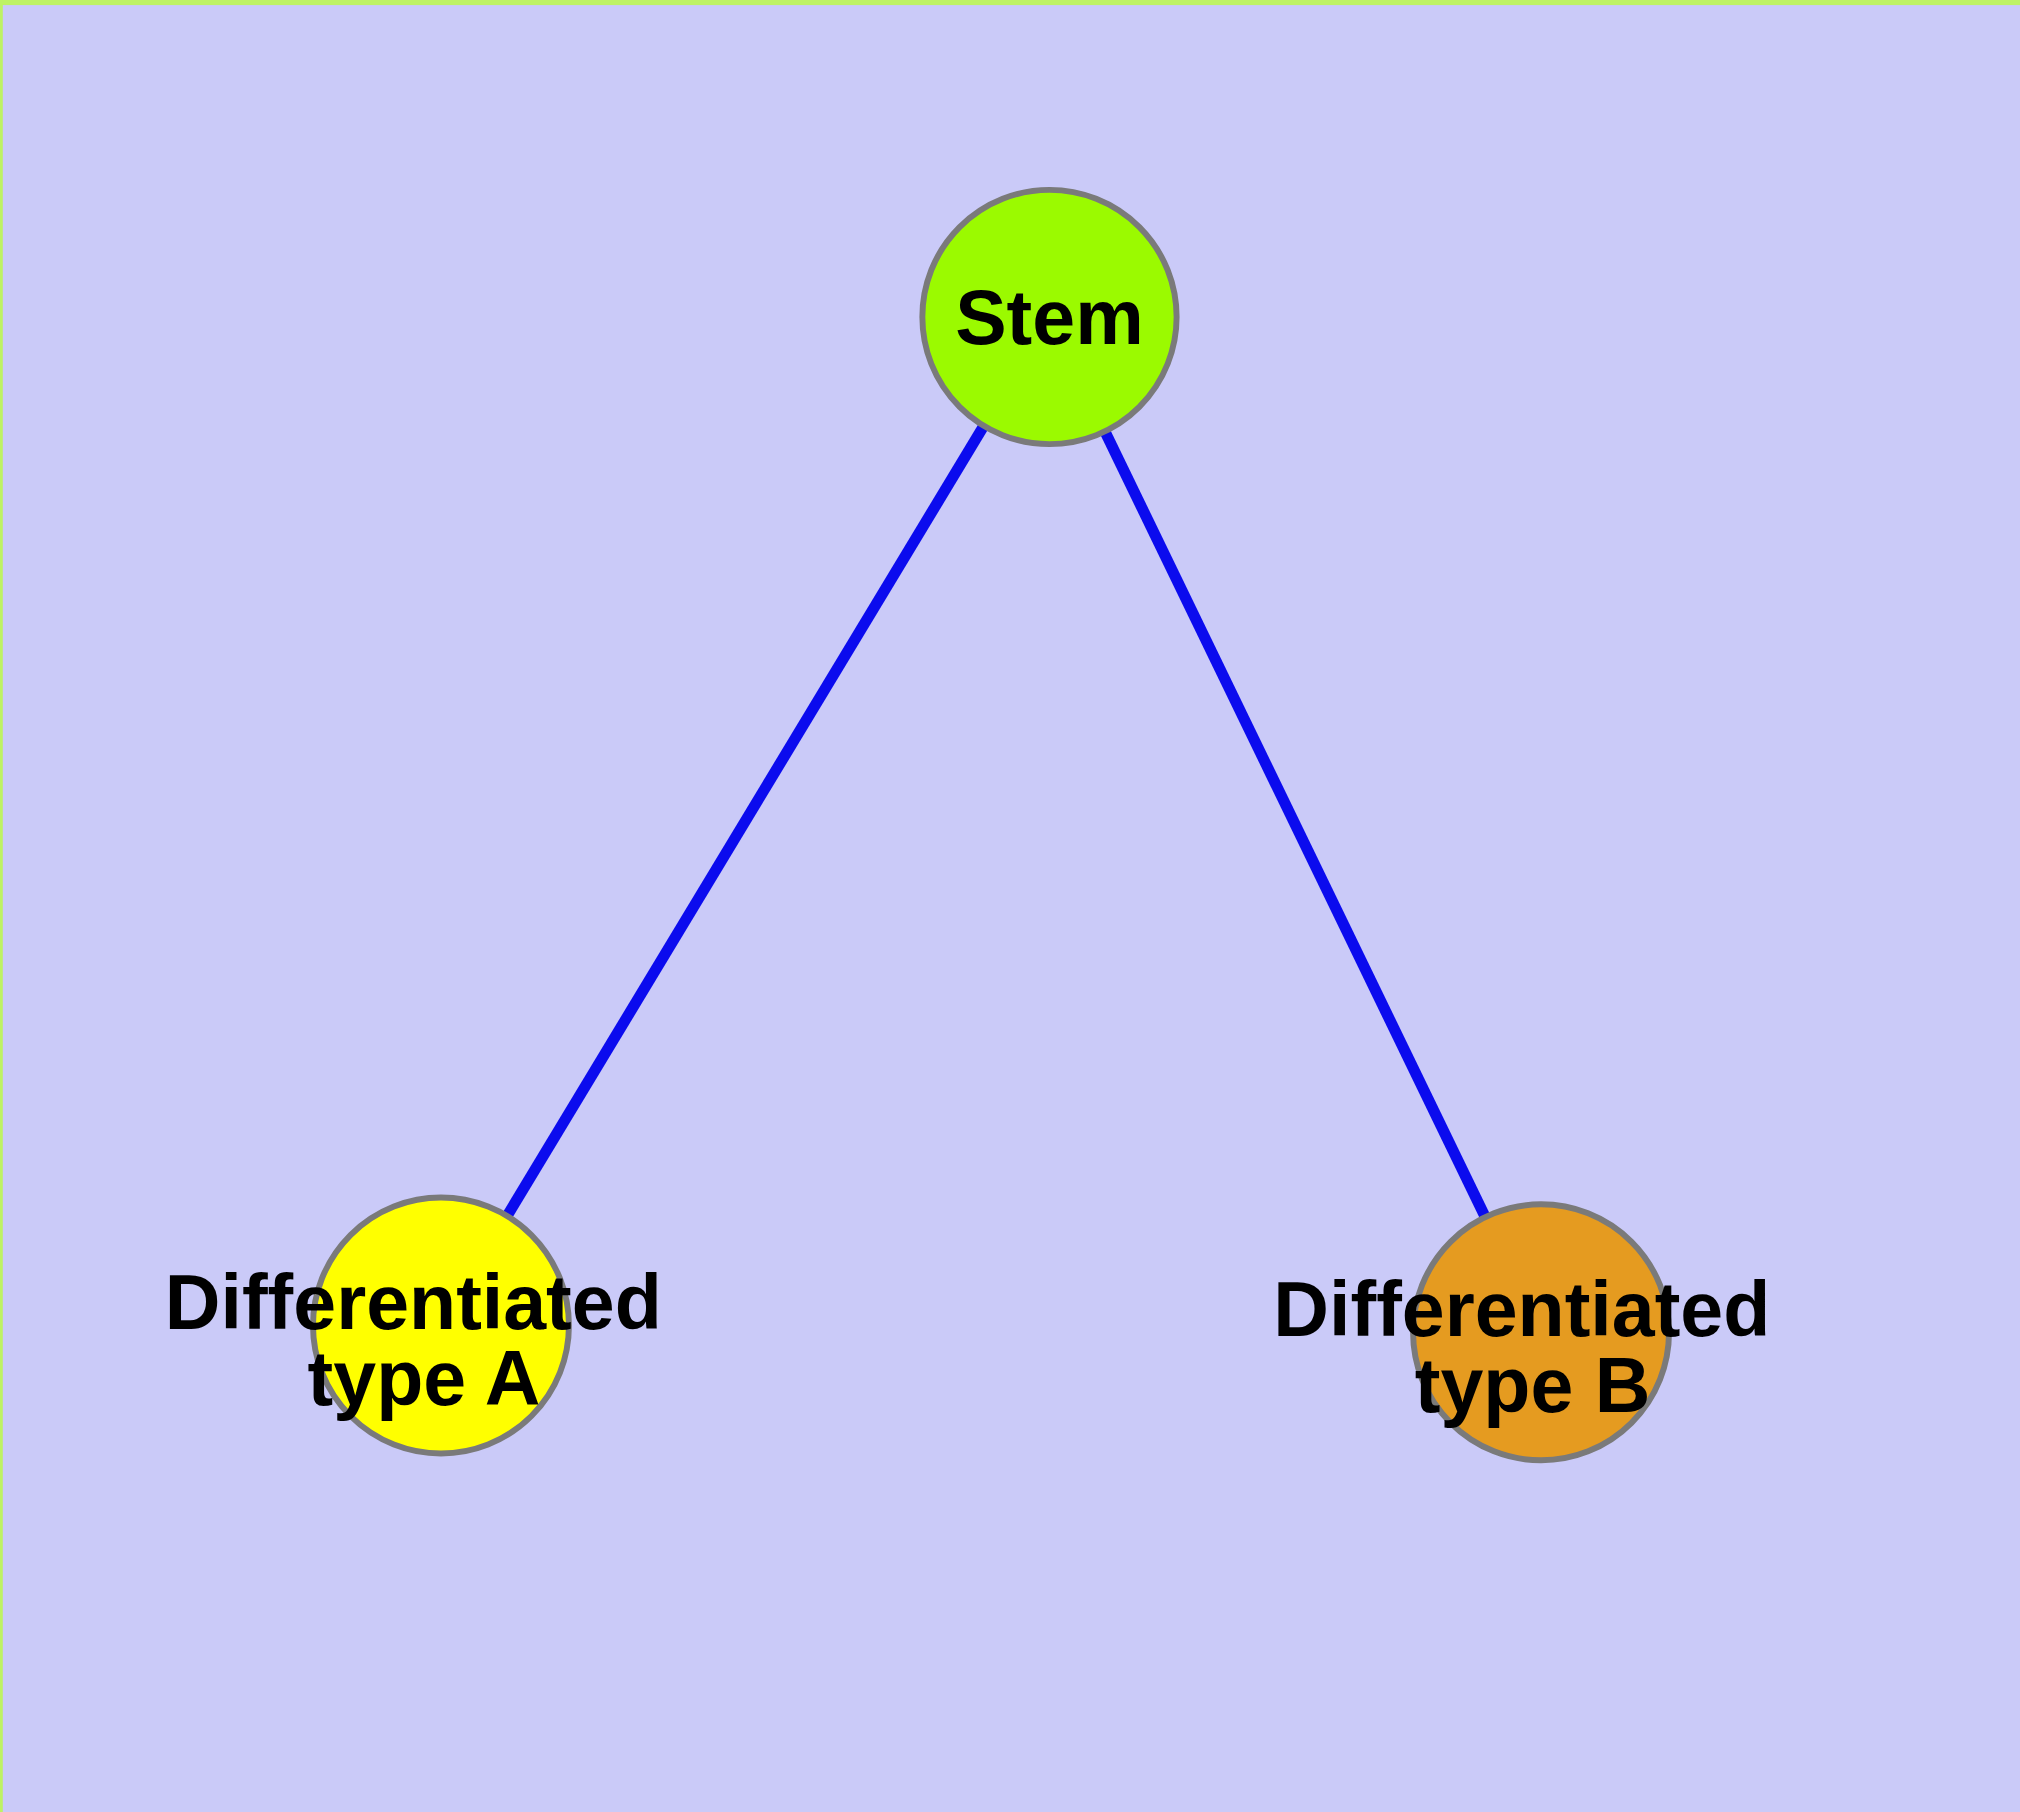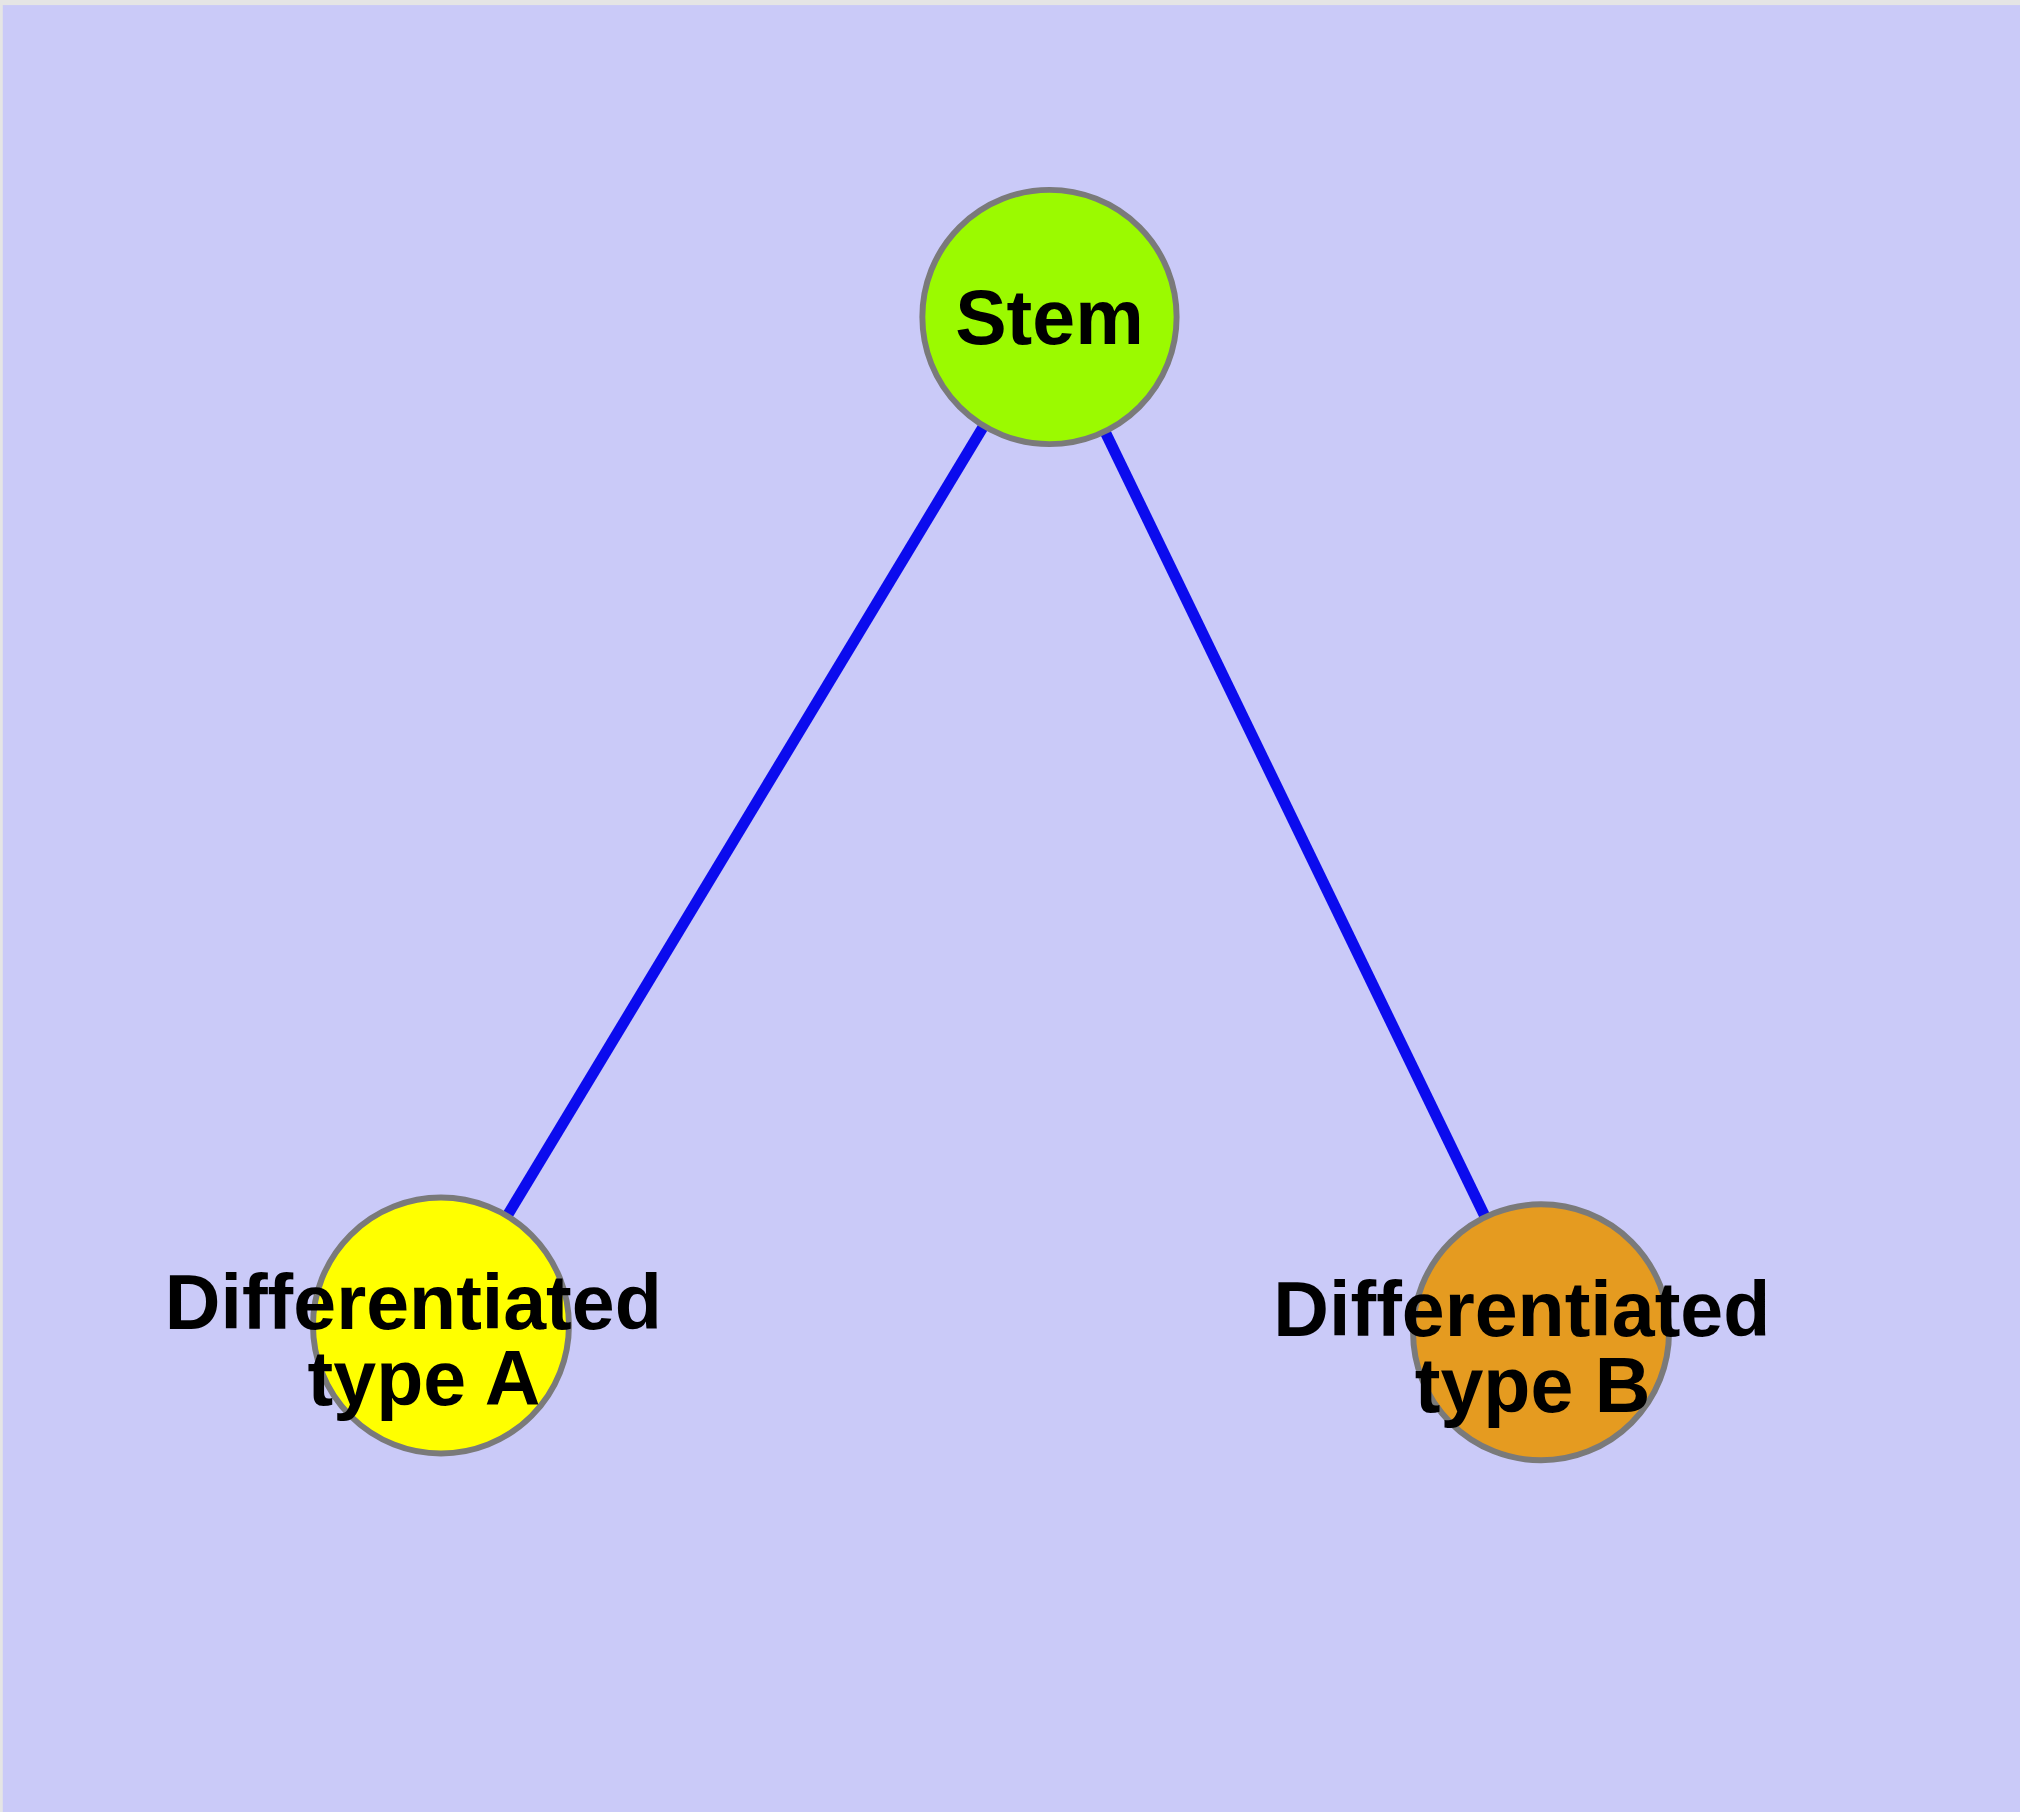--- a/index.html
+++ b/index.html
@@ -5,21 +5,21 @@
   html, body {
     margin: 0;
     padding: 0;
     background: #ffffff;
     font-family: "Liberation Sans", sans-serif;
   }
   .stage {
     position: relative;
     width: 2021px;
     height: 1812px;
-    background: #e5e5e5;
+    background: #bef264;
     overflow: hidden;
   }
   svg.graph {
     position: absolute;
     left: 0;
     top: 0;
     display: block;
   }
   .edge {
     stroke-width: 13px;

